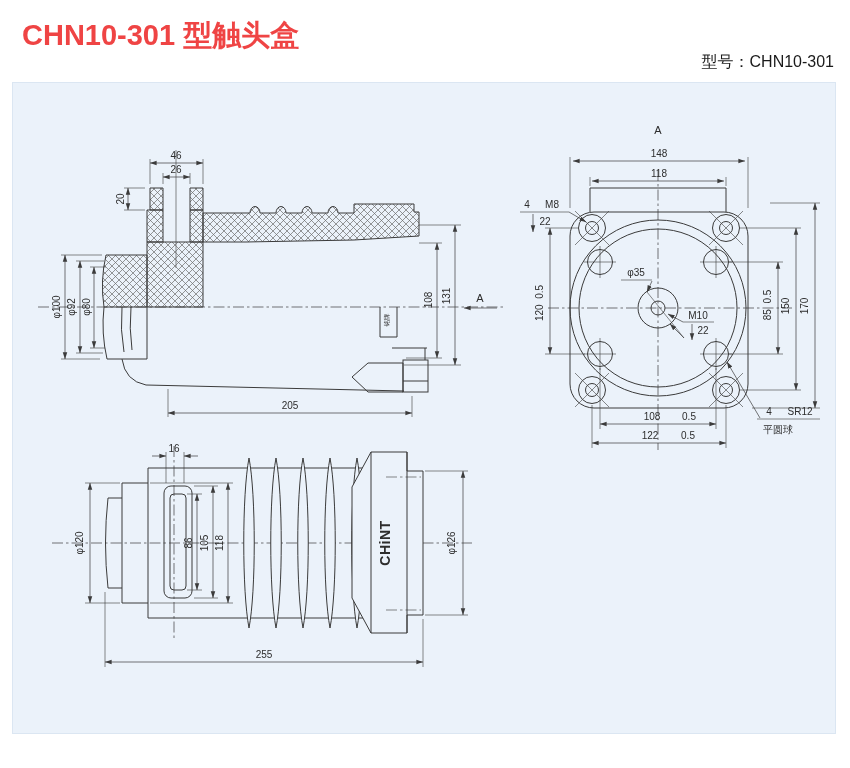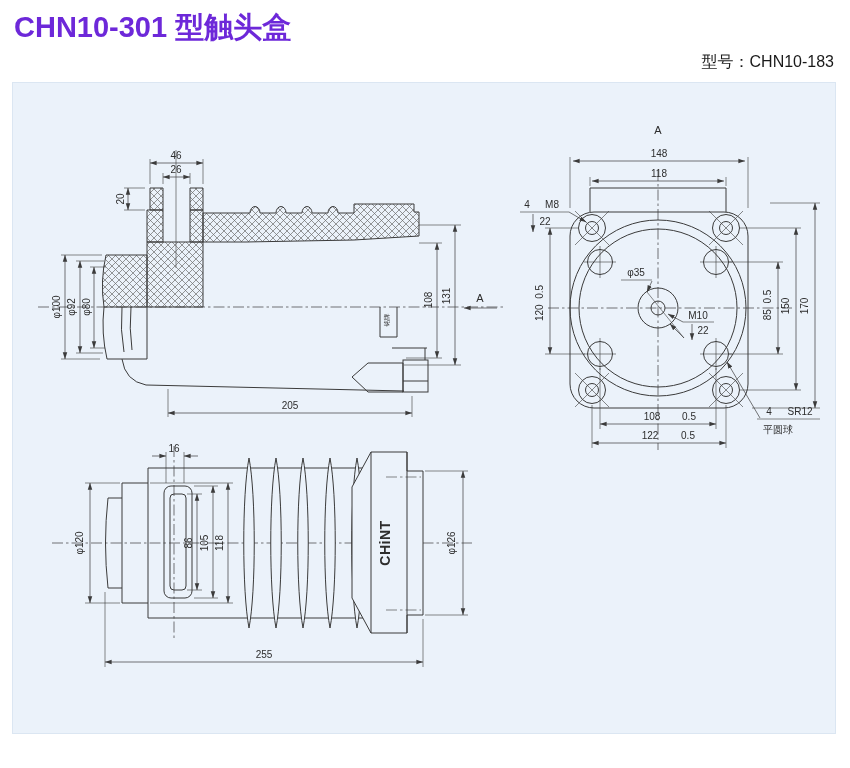--- a/index.html
+++ b/index.html
@@ -1,38 +1,38 @@
 <!DOCTYPE html>
 <html><head>
 <meta charset="utf-8">
 <style>
   html,body{margin:0;padding:0;background:#ffffff;width:850px;height:768px;overflow:hidden;
     font-family:"Liberation Sans",sans-serif;position:relative;}
-  .page-title{position:absolute;left:14px;top:8px;margin:0;font-size:29px;font-weight:bold;
-    color:#6d28d9;letter-spacing:0;}
+  .page-title{position:absolute;left:14px;top:8px;margin:8px;font-size:29px;font-weight:bold;
+    color:#ef4444;letter-spacing:0;}
   .model-label{position:absolute;top:52px;right:16px;font-size:16px;color:#1a1a1a;}
   .panel{position:absolute;left:12px;top:82px;width:824px;height:652px;background:#ebf2fa;
     border:1px solid #dbe6f2;box-sizing:border-box;}
   svg{position:absolute;left:0;top:0;}
   .ln{fill:none;stroke:#3b3b3b;stroke-width:1;stroke-linejoin:miter;stroke-linecap:butt;}
   .hatch{fill:url(#hp);stroke:#3b3b3b;stroke-width:1;}
   .cl{stroke-dasharray:11 3 2.5 3;stroke-width:0.7;}
   .dim{stroke-width:0.7;}
   .t{stroke-width:0.6;}
   .fin{fill:#ebf2fa;}
   text{font-family:"Liberation Sans",sans-serif;font-size:10px;fill:#2d2d2d;}
   .big{font-size:11px;}
   .tiny{font-size:6.5px;}
   .logo{font-size:14px;font-weight:bold;letter-spacing:0.5px;fill:#2d2d2d;}
 </style>
 </head>
 <body>
 
 <h1 class="page-title">CHN10-301 型触头盒</h1>
-<div class="model-label">型号：CHN10-183</div>
+<div class="model-label">型号：CHN10-301</div>
 <div class="panel"></div>
 
 <svg width="850" height="768" viewBox="0 0 850 768">
   <defs>
     <marker id="arr" viewBox="0 0 10 10" refX="9.5" refY="5" markerWidth="10" markerHeight="10" orient="auto-start-reverse">
       <path d="M0,1.8 L9.8,5 L0,8.2 Z" fill="#3b3b3b"></path>
     </marker>
     <pattern id="hp" width="7" height="7" patternUnits="userSpaceOnUse">
       <path d="M0,7 L7,0 M0,0 L7,7" stroke="#6b6b6b" stroke-width="0.7" fill="none"></path>
     </pattern>

